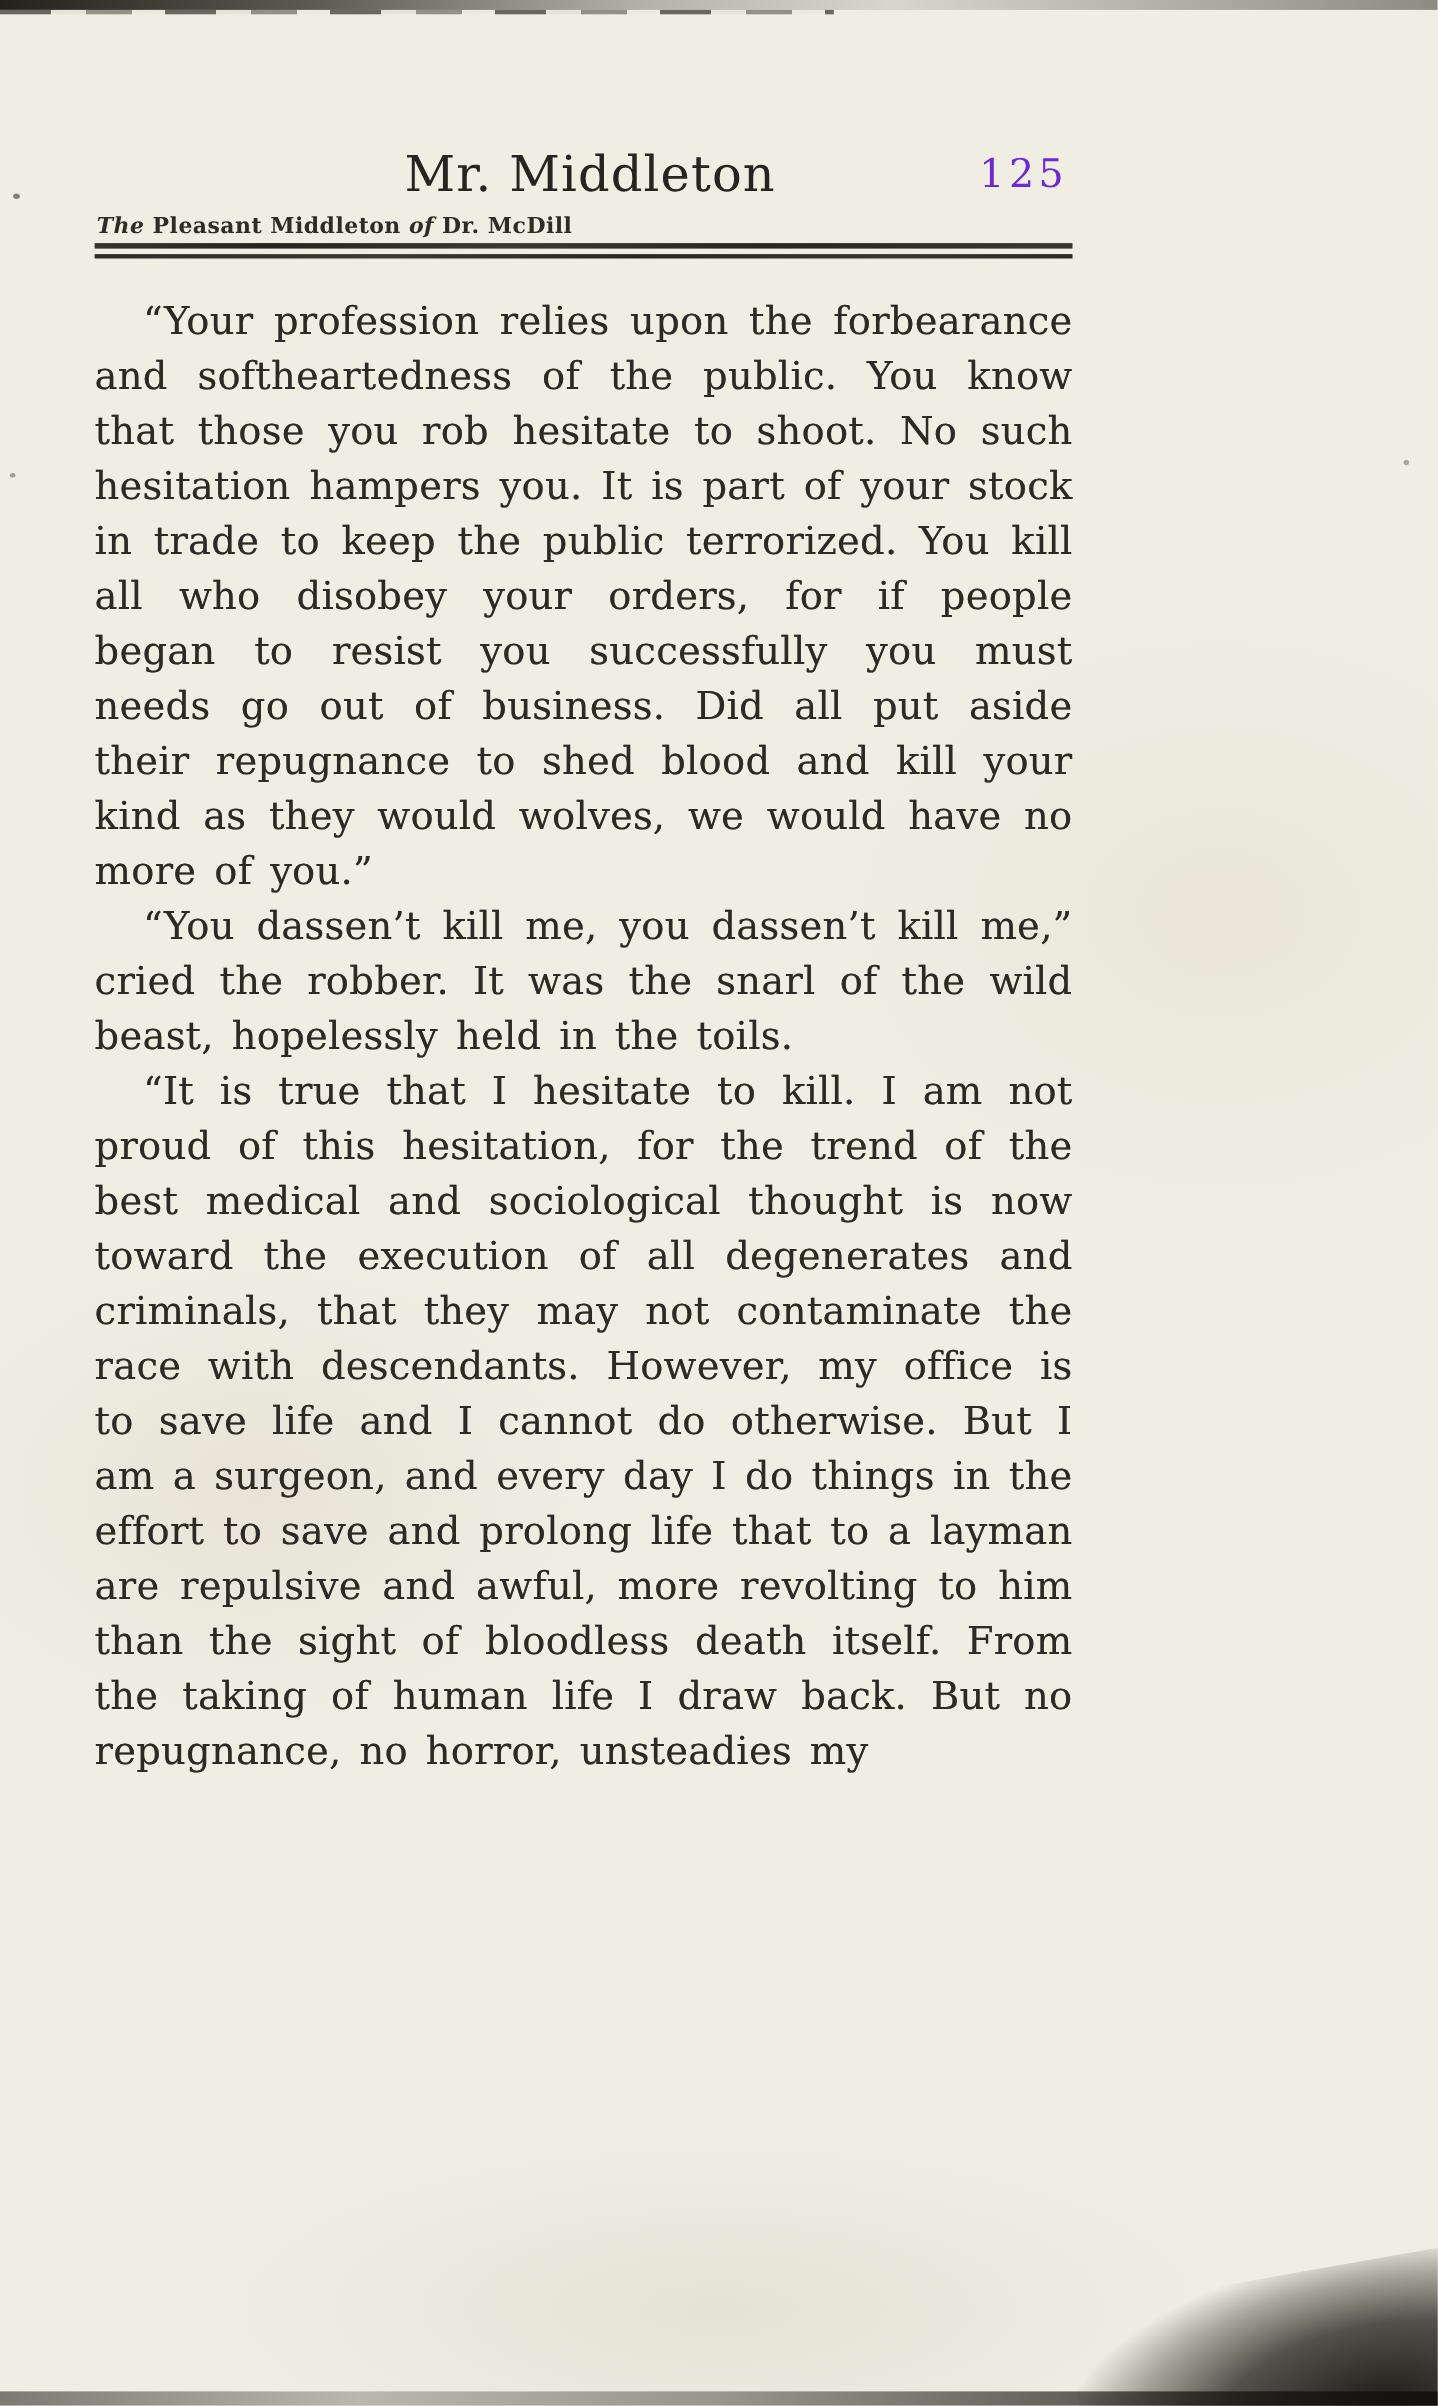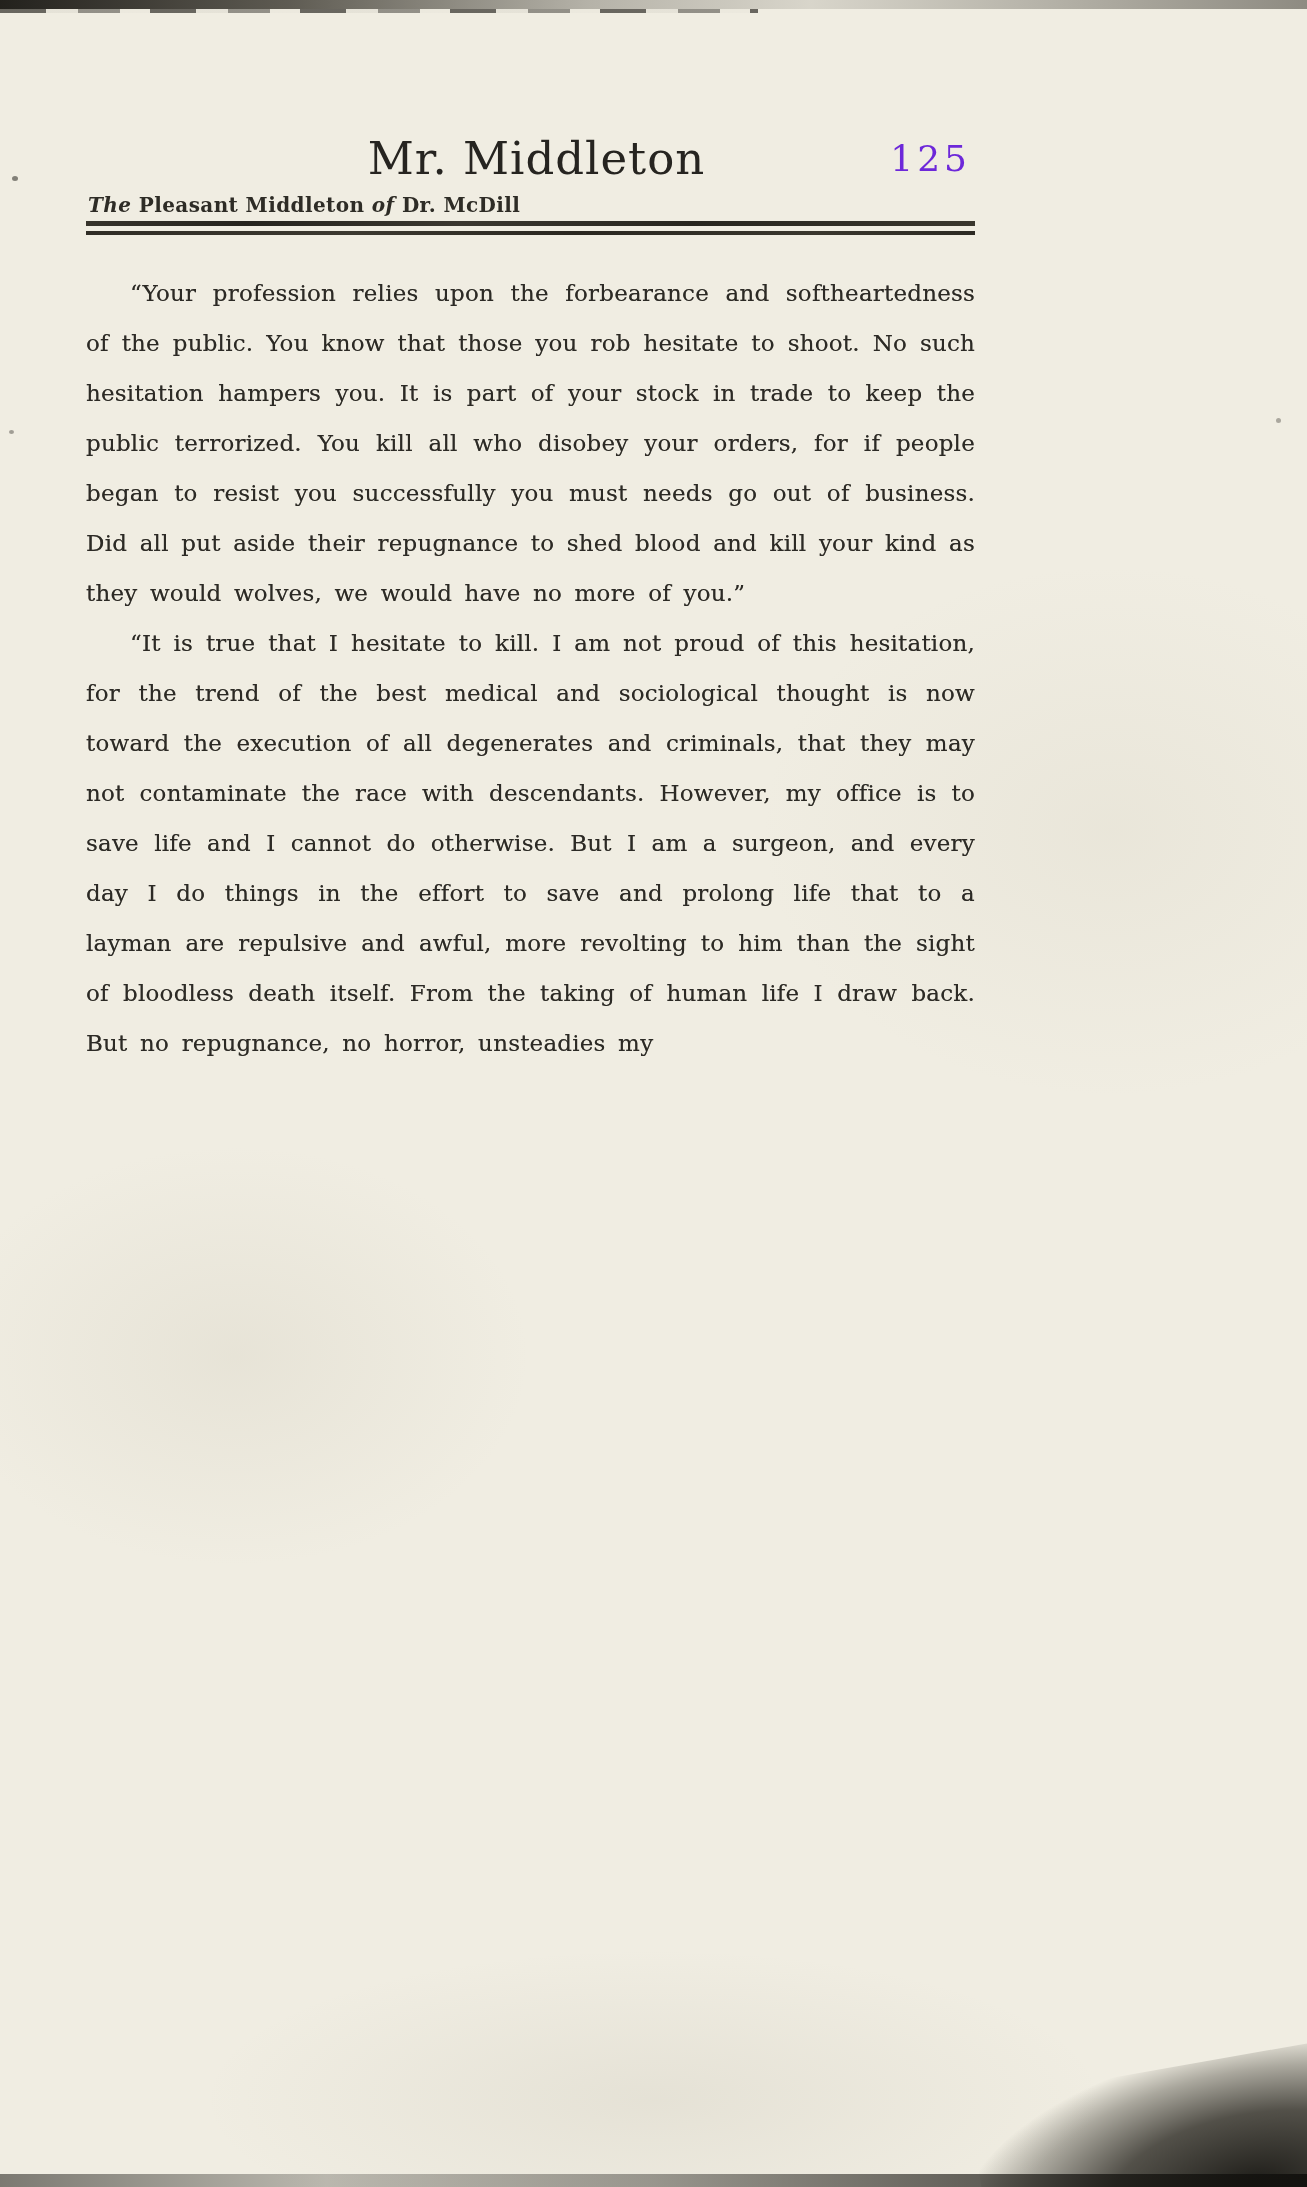--- a/index.html
+++ b/index.html
@@ -71,21 +71,21 @@
     background:linear-gradient(90deg, #37342c 0%, #26241e 18%, #3b3830 42%, #28261f 68%, #3a372e 100%);
   }
   .rule-line-2 {
     height:4px;
     background:linear-gradient(90deg, #302d26 0%, #3c3930 30%, #2a2720 55%, #3a372e 82%, #2c2a23 100%);
   }
 
   
   .body-text {
     position:absolute; left:86px; top:268px; width:889px;
-    font-size:23px; line-height:50px;
+    font-size:35px; line-height:50px;
     text-align:justify; word-spacing:5px; letter-spacing:0.2px;
     color:#2c2a25;
     text-shadow:0 0 0.6px rgba(44,42,37,0.55);
   }
   .body-text p { margin:0; text-indent:44px; }
 </style>
 </head>
 <body>
 
 <div class="scan-top"></div>
@@ -106,17 +106,18 @@
   <span>Dr. McDill</span>
 </div>
 
 <div class="rule-double">
   <div class="rule-line-1"></div>
   <div class="rule-line-2"></div>
 </div>
 
 <div class="body-text">
   <p>“Your profession relies upon the forbearance and softheartedness of the public.  You know that those you rob hesitate to shoot.  No such hesitation hampers you.  It is part of your stock in trade to keep the public terrorized. You kill all who disobey your orders, for if people began to resist you successfully you must needs go out of business.  Did all put aside their repugnance to shed blood and kill your kind as they would wolves, we would have no more of you.”</p>
+  <p>“You dassen’t kill me, you dassen’t kill me,” cried the robber.  It was the snarl of the wild beast, hopelessly held in the toils.</p>
   <p>“It is true that I hesitate to kill.  I am not proud of this hesitation, for the trend of the best medical and sociological thought is now toward the execution of all degenerates and criminals, that they may not contaminate the race with descendants.  However, my office is to save life and I cannot do otherwise.  But I am a surgeon, and every day I do things in the effort to save and prolong life that to a layman are repulsive and awful, more revolting to him than the sight of bloodless death itself. From the taking of human life I draw back. But no repugnance, no horror, unsteadies my</p>
 </div>
 
 <div class="scan-corner-br"></div>
 <div class="scan-bottom"></div>
 
 </body></html>

